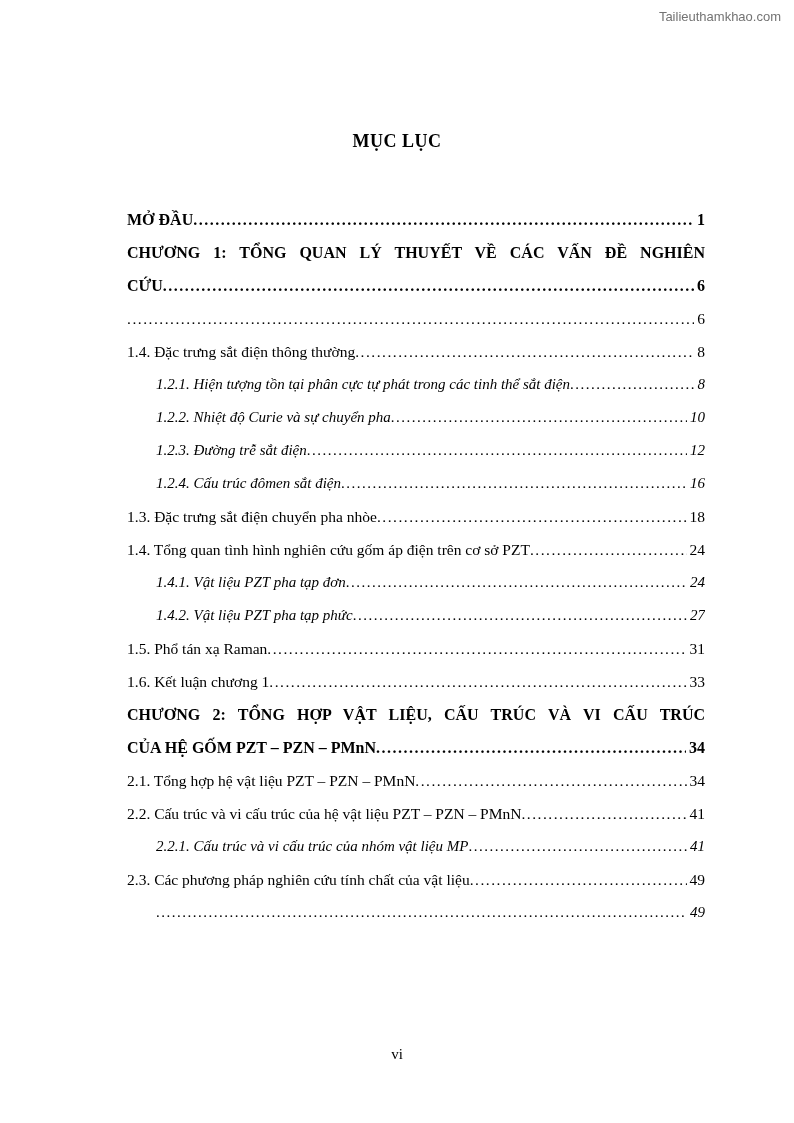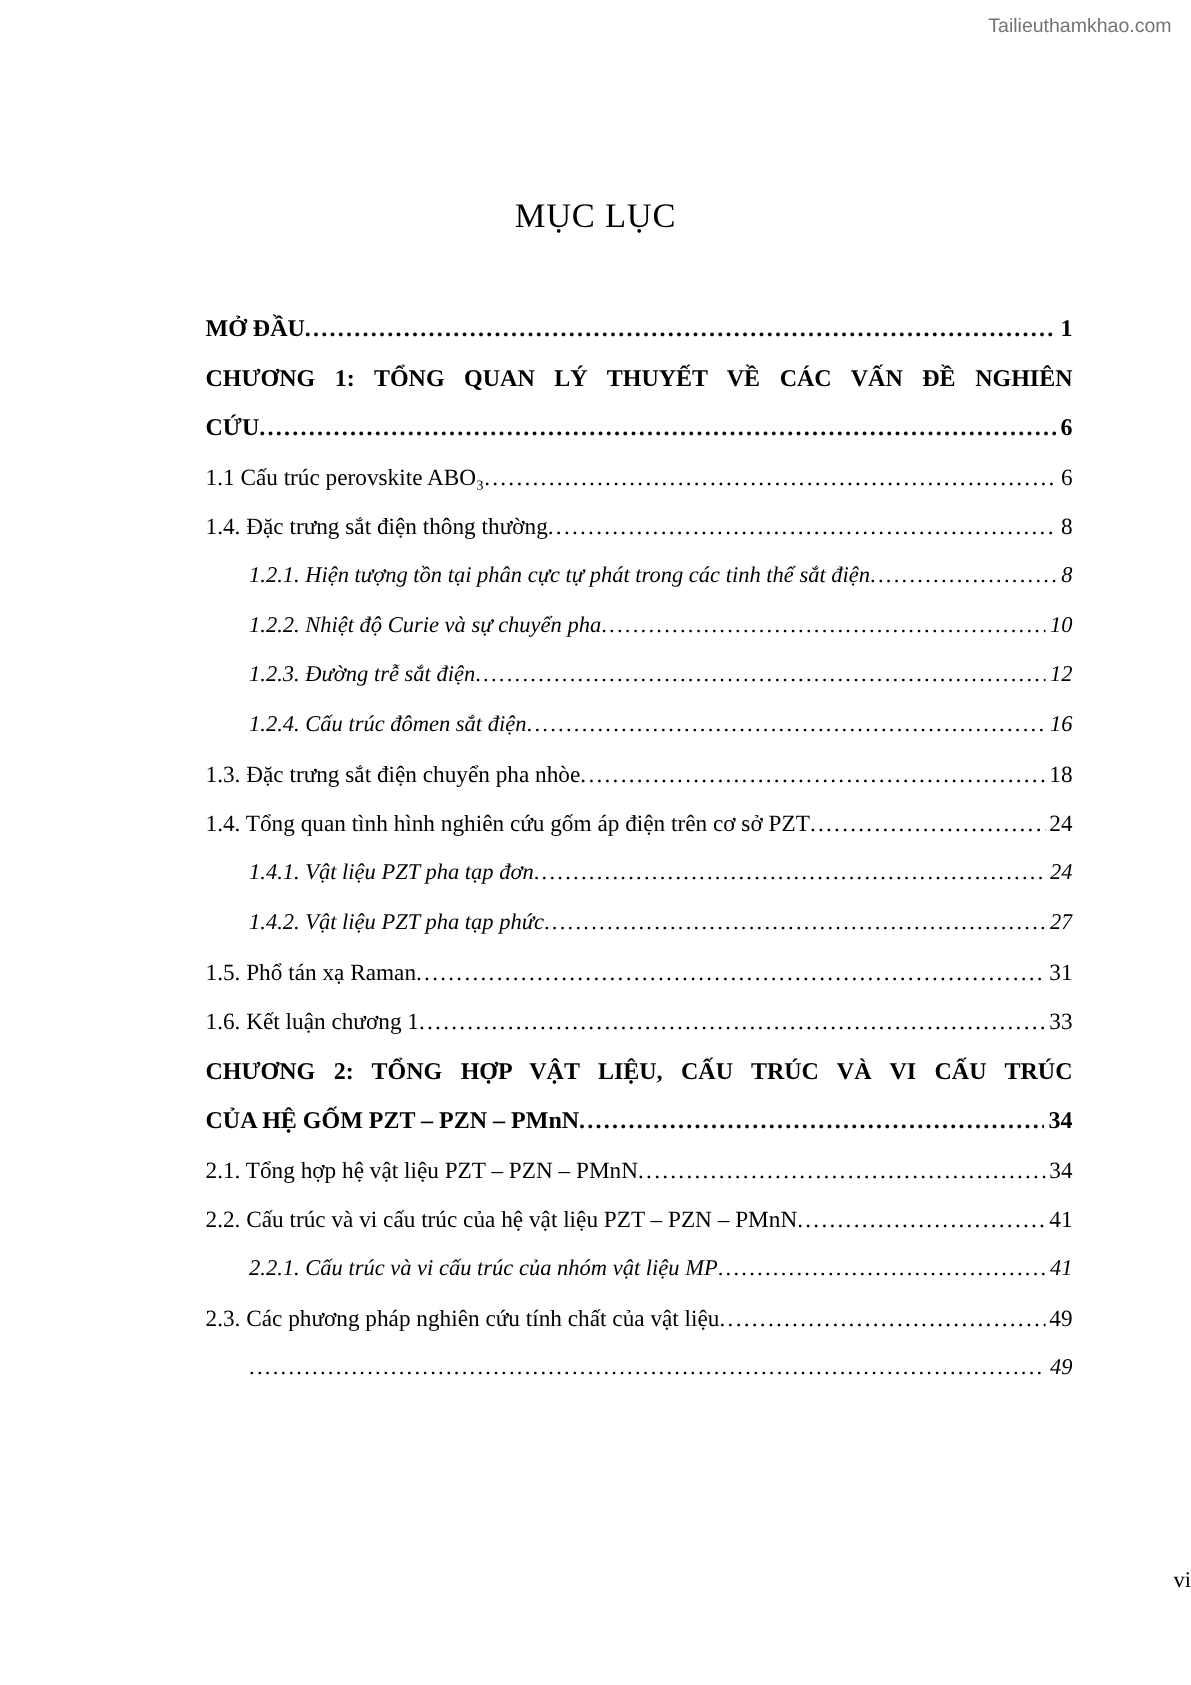--- a/index.html
+++ b/index.html
@@ -19,28 +19,28 @@
     font-family: "Liberation Sans", "DejaVu Sans", sans-serif;
     font-size: 13px;
     color: #737373;
   }
   .doc-title {
     position: absolute;
     top: 131px;
     left: 0;
     width: 100%;
     text-align: center;
-    font-weight: normal;
-    font-size: 23px;
+    font-weight: bold;
+    font-size: 18px;
     letter-spacing: 0.5px;
   }
   .toc {
     position: absolute;
     top: 203px;
-    left: 137px;
+    left: 127px;
     width: 578px;
   }
   .entry {
     display: flex;
     align-items: baseline;
     height: 33px;
     line-height: 33px;
     overflow: hidden;
   }
   .entry .txt { white-space: nowrap; }
@@ -66,21 +66,21 @@
     flex: 1 1 auto;
     white-space: normal;
     text-align: justify;
     text-align-last: justify;
   }
   .footer {
     position: absolute;
     bottom: 60px;
     left: 0;
     width: 100%;
-    text-align: right;
+    text-align: center;
     font-size: 15px;
   }
 </style>
 </head>
 <body>
 
 <div class="watermark">Tailieuthamkhao.com</div>
 
 <div class="doc-title">MỤC LỤC</div>
 
@@ -92,21 +92,20 @@
     </div>
     <div class="entry style-chapter justify-row">
       <span class="txt">CHƯƠNG 1: TỔNG QUAN LÝ THUYẾT VỀ CÁC VẤN ĐỀ NGHIÊN</span>
     </div>
     <div class="entry style-chapter">
       <span class="txt">CỨU</span>
       <span class="dots"></span>
       <span class="pg">6</span>
     </div>
     <div class="entry style-l1">
-      <span class="txt">1.1 Cấu trúc perovskite ABO₃</span>
       <span class="dots"></span>
       <span class="pg">6</span>
     </div>
     <div class="entry style-l1">
       <span class="txt">1.4. Đặc trưng sắt điện thông thường</span>
       <span class="dots"></span>
       <span class="pg">8</span>
     </div>
     <div class="entry style-l2 indent-1">
       <span class="txt">1.2.1. Hiện tượng tồn tại phân cực tự phát trong các tinh thể sắt điện </span>

